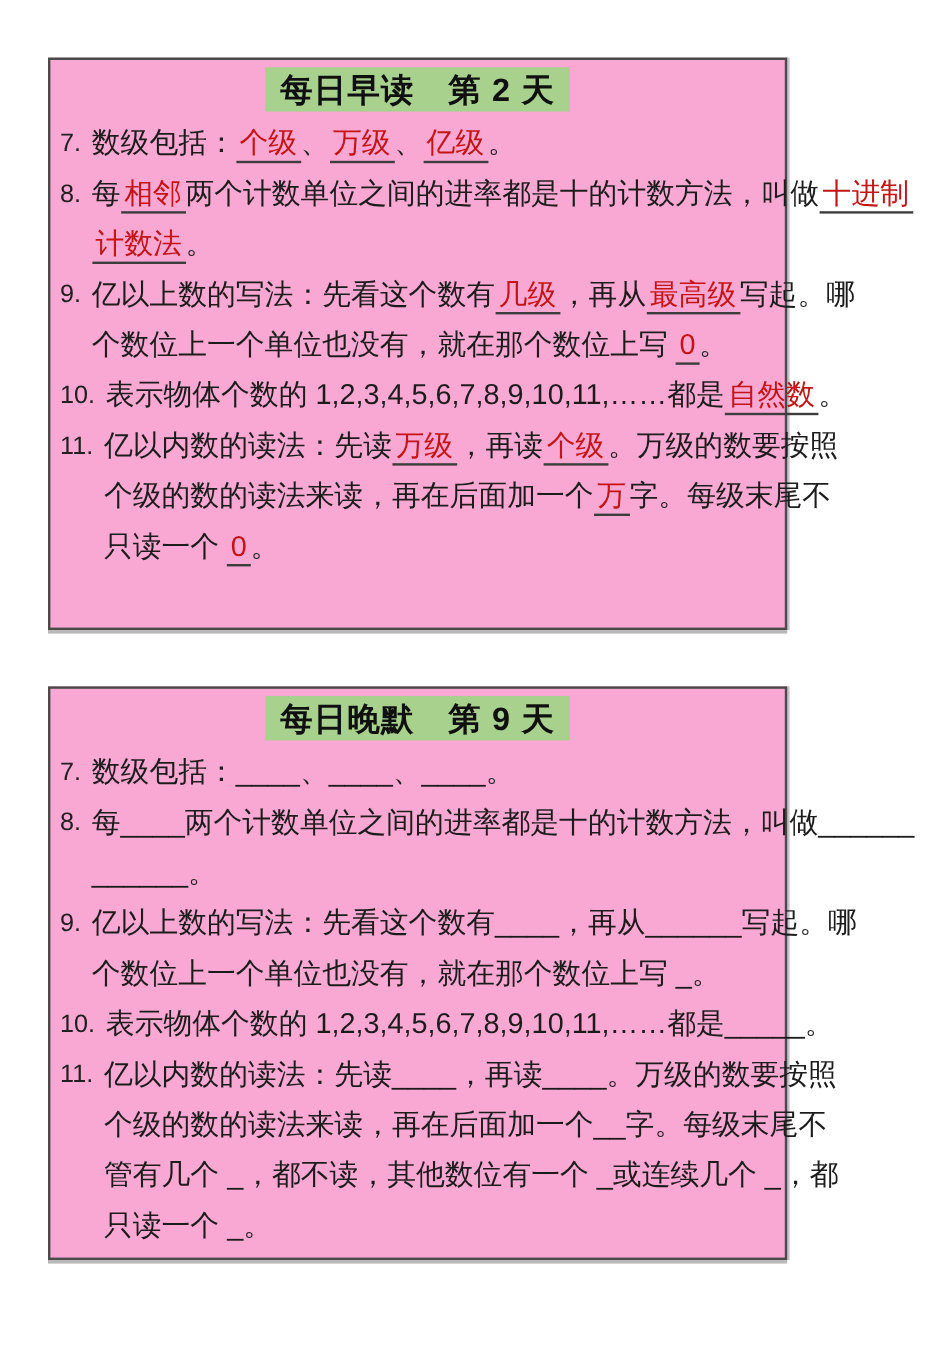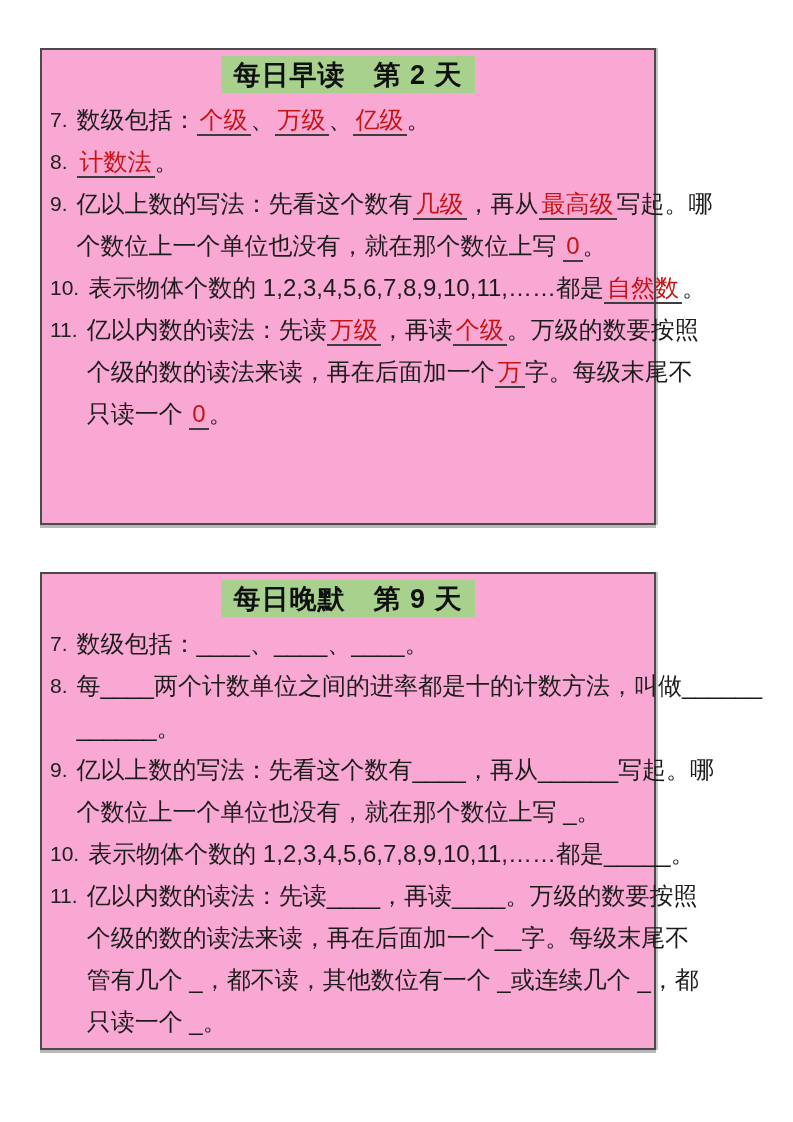--- a/index.html
+++ b/index.html
@@ -56,20 +56,21 @@
     <div class="items">
         <div class="item">
           <span class="item-number">7.</span>
           <div class="item-content">
             <div class="line"><span class="seg-text">数级包括：</span><span class="seg-answer">个级</span><span class="seg-text">、</span><span class="seg-answer">万级</span><span class="seg-text">、</span><span class="seg-answer">亿级</span><span class="seg-text">。</span></div>
           </div>
         </div>
         <div class="item">
           <span class="item-number">8.</span>
           <div class="item-content">
+            <div class="line"><span class="seg-text">每</span><span class="seg-answer">相邻</span><span class="seg-text">两个计数单位之间的进率都是十的计数方法，叫做</span><span class="seg-answer">十进制</span></div>
             <div class="line"><span class="seg-answer">计数法</span><span class="seg-text">。</span></div>
           </div>
         </div>
         <div class="item">
           <span class="item-number">9.</span>
           <div class="item-content">
             <div class="line"><span class="seg-text">亿以上数的写法：先看这个数有</span><span class="seg-answer">几级</span><span class="seg-text">，再从</span><span class="seg-answer">最高级</span><span class="seg-text">写起。哪</span></div>
             <div class="line"><span class="seg-text">个数位上一个单位也没有，就在那个数位上写 </span><span class="seg-answer">0</span><span class="seg-text">。</span></div>
           </div>
         </div>

